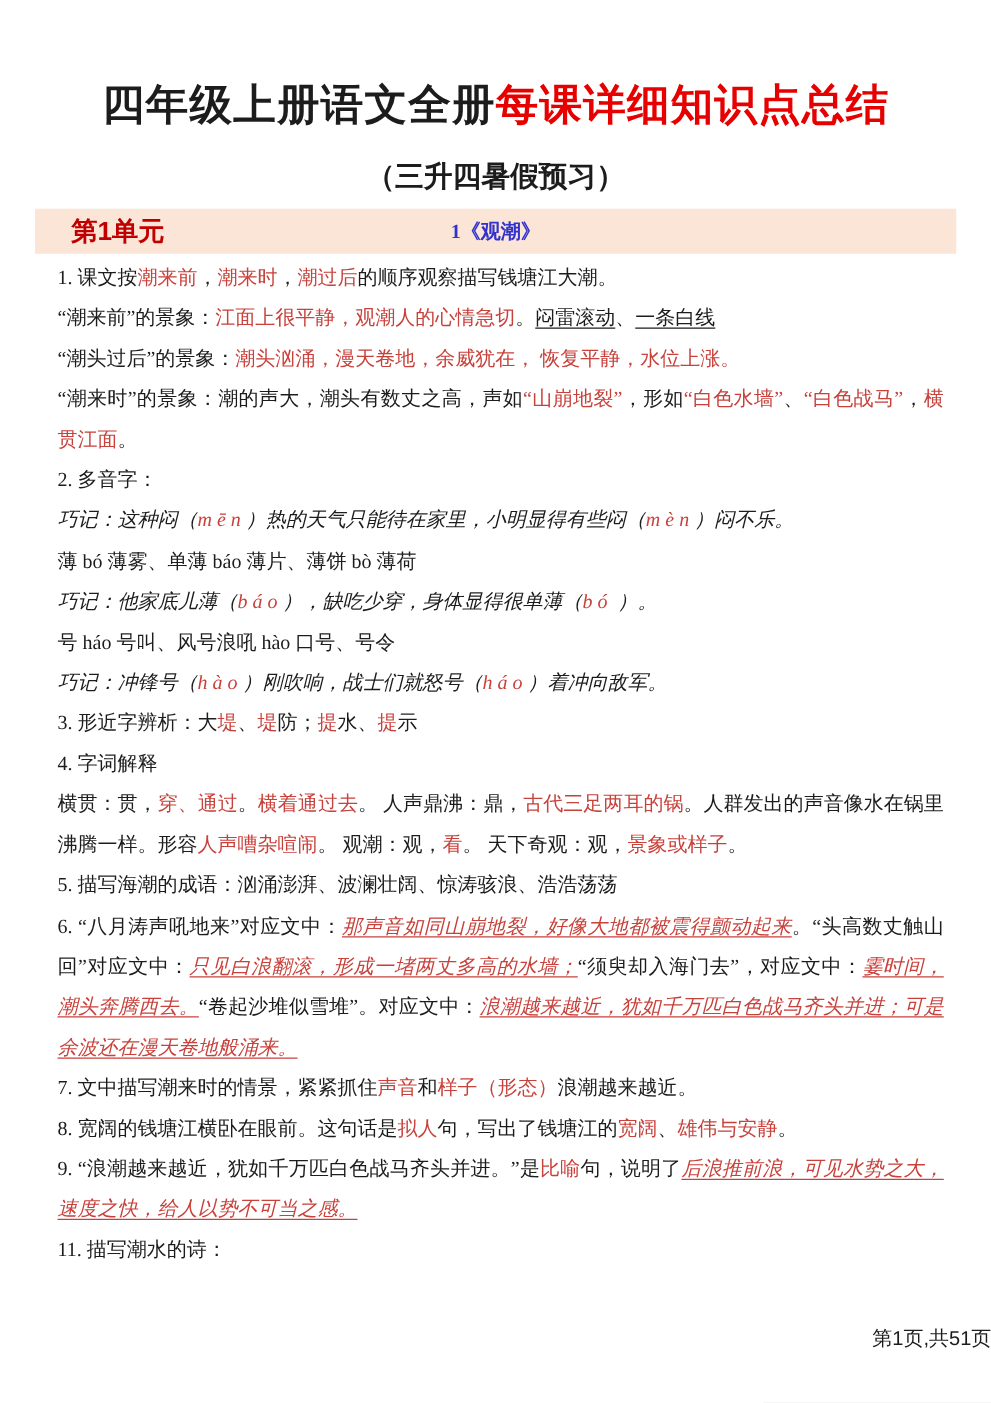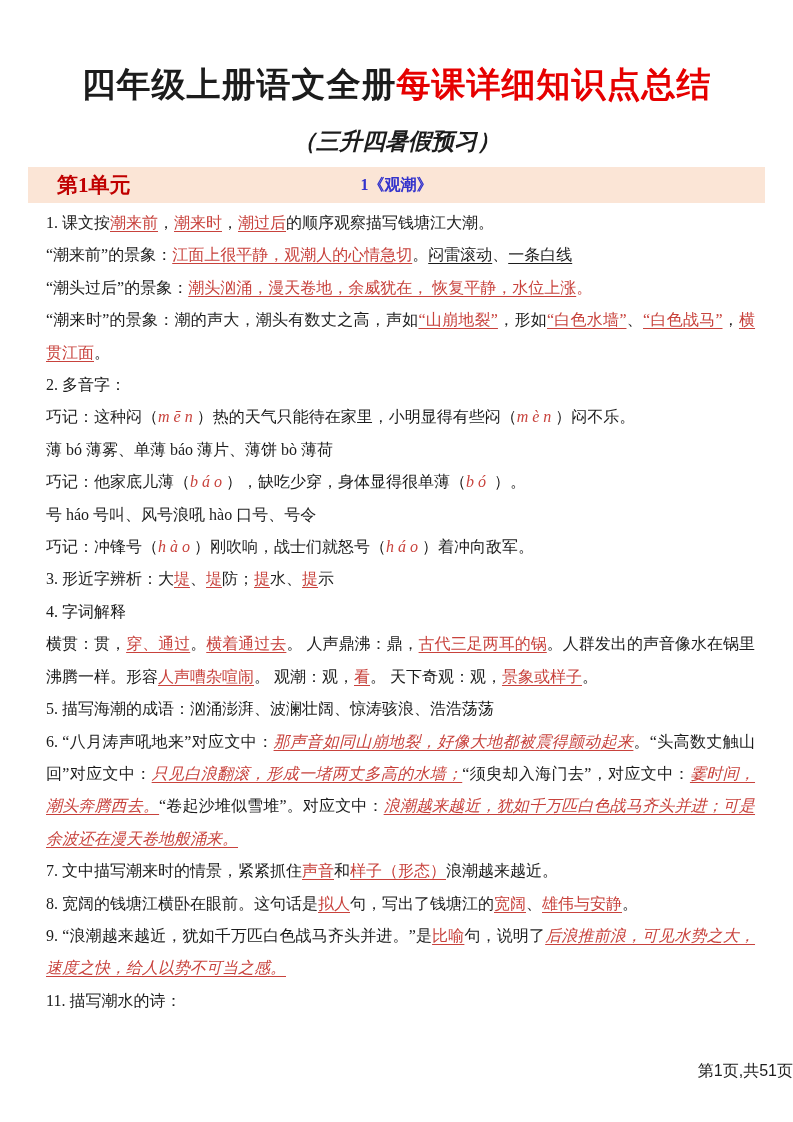--- a/index.html
+++ b/index.html
@@ -30,59 +30,58 @@
     letter-spacing:1px;
   }
   .main-title .t-black{color:var(--text_black);}
   .main-title .t-red{color:var(--title_red);}
   .subtitle{
     margin:4px;
     font-size:23px;
     line-height:36px;
     font-weight:bold;
     text-align:center;
-    font-style:italic;
   }
   .section-bar{
     position:relative;
     margin:7px 28px 4px 28px;
     height:36px;
     background:var(--bar_bg);
     display:flex;
     align-items:center;
   }
   .unit-label{
     padding-left:29px;
     font-size:21px;
     font-weight:bold;
     color:var(--unit_red);
-    font-family:Liberation Serif, serif;
+    font-family:Liberation Sans, sans-serif;
   }
   .lesson-label{
     position:absolute;
     left:0;right:0;
     text-align:center;
     font-size:16px;
     font-weight:bold;
     color:var(--lesson_blue);
   }
   .content{
     margin:2px 38px 0 46px;
   }
   .para{
     margin:0;
     font-size:16px;
     line-height:32.4px;
     text-align:justify;
   }
   .sg{text-underline-offset:3px;text-decoration-thickness:1px;}
-  .ru{color:var(--body_red);text-decoration:underline;}
+  .ru{color:var(--body_red);}
   .bu{color:var(--text_black);text-decoration:underline;}
   .r{color:var(--body_red);}
-  .k{}
+  .k{font-style:italic;}
   .kr{font-style:italic;color:var(--body_red);letter-spacing:4px;}
   .kru{font-style:italic;color:var(--body_red);text-decoration:underline;}
   .footer{
     position:absolute;
     left:0;right:0;
     bottom:40px;
     text-align:right;
     font-size:16px;
     color:var(--text_black);
     font-family:"Liberation Sans","DejaVu Sans",sans-serif;

